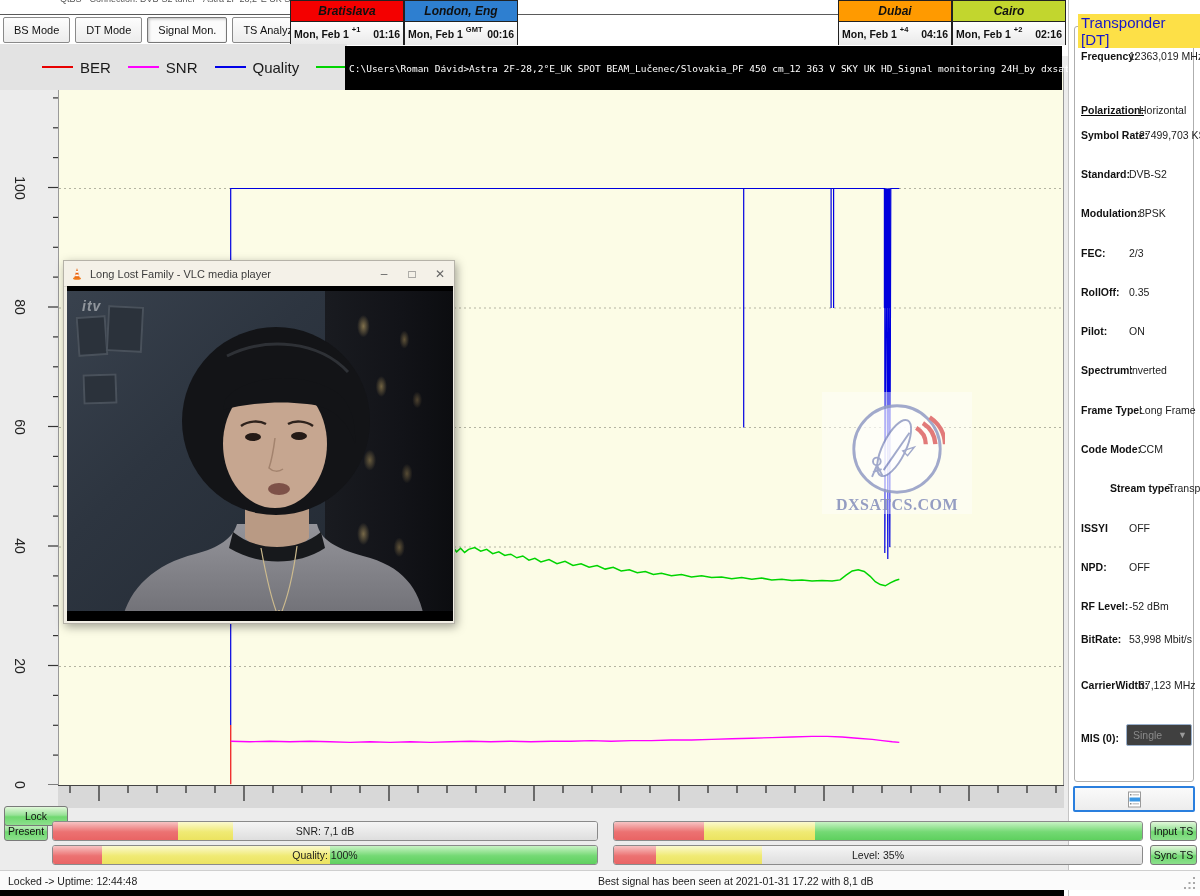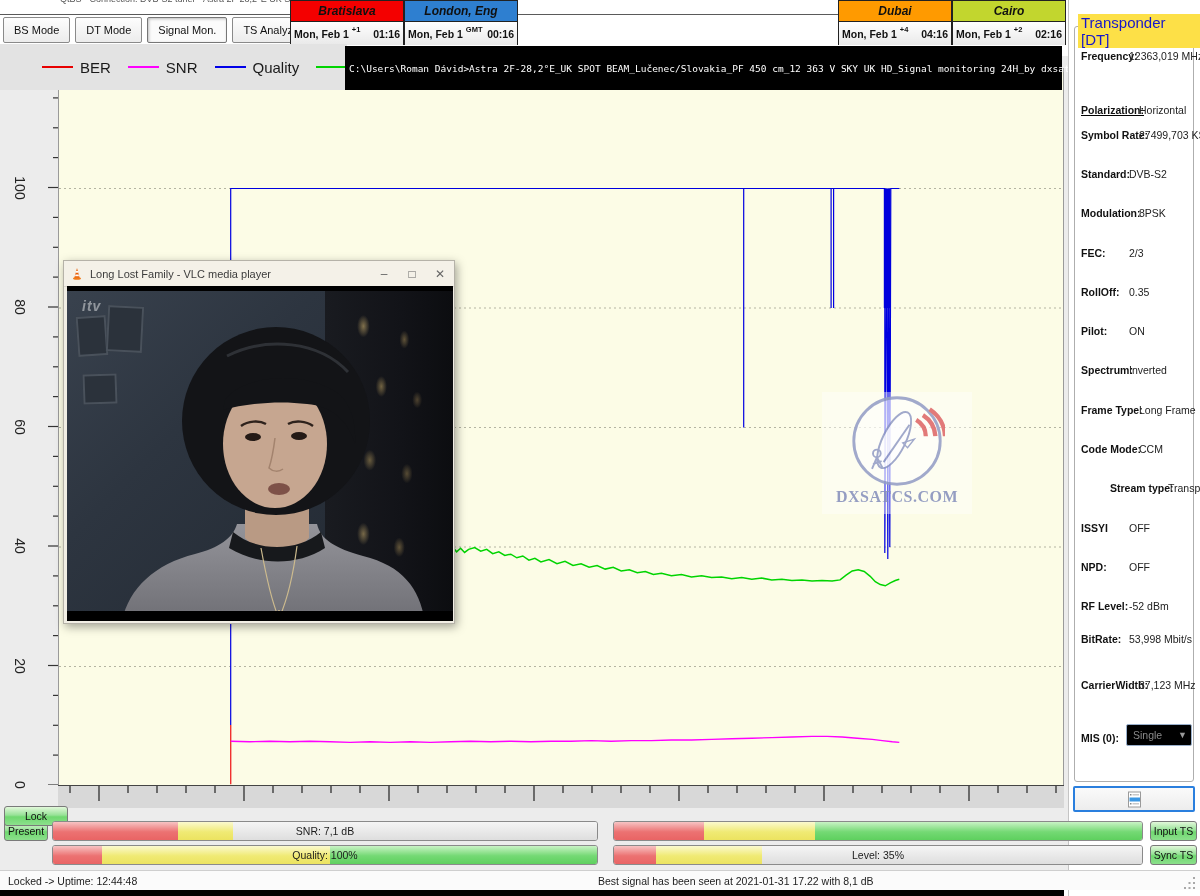--- a/index.html
+++ b/index.html
@@ -41,21 +41,21 @@
   #chart-outer{position:absolute;left:0;top:56px;width:1068px;height:762px;background:#ececec;z-index:0;}
   #plot{position:absolute;left:58px;top:12px;width:1004px;height:717px;background:#fcfce6;border:1px solid #9a9a9a;box-sizing:content-box;}
   #yaxis-svg{position:absolute;left:44px;top:12px;}
   #ylabels{position:absolute;left:2px;top:12px;width:40px;height:717px;}
   .ylab{position:absolute;left:0;width:36px;height:36px;display:flex;align-items:center;justify-content:center;
         transform:rotate(90deg);font-size:14px;color:#222;}
   #xband{position:absolute;left:58px;top:729px;width:1006px;height:22px;background:#d8d8d8;border-top:1px solid #444;}
 
   
   #logo{position:absolute;left:822px;top:336px;width:150px;height:122px;background:rgba(255,255,255,.45);
-        display:flex;flex-direction:column;align-items:center;opacity:.92;}
+        display:flex;flex-direction:column;align-items:center;opacity:.92;justify-content:flex-end;}
   #logo-text{font-family:"Liberation Serif",serif;font-weight:bold;font-size:16px;color:#8d96c0;letter-spacing:.5px;margin-top:-2px;}
 
   
   #vlc{position:absolute;left:63px;top:260px;width:392px;height:364px;background:#f1eee4;border:1px solid #b5b2a8;
        box-sizing:border-box;z-index:5;box-shadow:2px 3px 9px rgba(0,0,0,.35);}
   #vlc-titlebar{height:25px;display:flex;align-items:center;background:#f4f1e8;border-bottom:1px solid #dcd9cf;}
   #vlc-title{font-size:11px;color:#3c3c3c;margin-left:6px;}
   #vlc-controls{margin-left:auto;display:flex;align-items:center;}
   .vlc-ctl{width:28px;text-align:center;font-size:12px;color:#666;}
   #vlc-video{position:absolute;left:3px;top:25px;width:386px;height:335px;background:#000;overflow:hidden;}
@@ -82,21 +82,21 @@
   
   #rpanel{position:absolute;left:1068px;top:0;width:132px;height:896px;background:#fff;border-left:1px solid #c4c4c4;box-sizing:border-box;z-index:3;}
   #tp-group{position:absolute;left:5px;top:26px;width:120px;height:756px;border:1px solid #aeaeae;border-radius:3px;box-sizing:border-box;}
   #tp-title{position:absolute;left:9px;top:14px;background:#fde047;padding:0 3px;font-size:15px;color:#1616cc;}
   .tp-row{position:absolute;left:12px;width:116px;display:flex;}
   .tp-label{font-size:10.5px;font-weight:bold;color:#111;white-space:nowrap;}
   .tp-value{font-size:10.5px;color:#222;white-space:nowrap;position:absolute;left:48px;}
   .tp-value.wide{left:58px;}
   #mis-row{position:absolute;left:12px;top:728px;}
   #mis-label{font-size:10.5px;font-weight:bold;color:#111;}
-  #mis-select{position:absolute;left:1126px;top:724px;width:64px;height:20px;background:#000000;border:1px solid #9ab0cc;
+  #mis-select{position:absolute;left:1126px;top:724px;width:64px;height:20px;background:#404040;border:1px solid #9ab0cc;
       border-radius:2px;display:flex;align-items:center;z-index:4;}
   #mis-value{font-size:10.5px;color:#8a8a8a;margin-left:6px;}
   #mis-chevron{margin-left:auto;margin-right:4px;font-size:9px;color:#9a9a9a;}
   #list-btn{position:absolute;left:1073px;top:786px;width:122px;height:26px;border:2px solid #2a7fde;border-radius:2px;
       background:linear-gradient(#fafafa,#ededed);display:flex;align-items:center;justify-content:center;z-index:4;box-sizing:border-box;}
 
   
   #bars-strip{position:absolute;left:0;top:818px;width:1068px;height:52px;background:#ececec;z-index:1;}
   .grn-btn{position:absolute;height:20px;border:1px solid #7a7a7a;border-radius:3px;font-size:10.5px;color:#111;
       background:linear-gradient(#e2f8da 0%,#97e297 45%,#6fd86f 55%,#8ce08c 100%);

